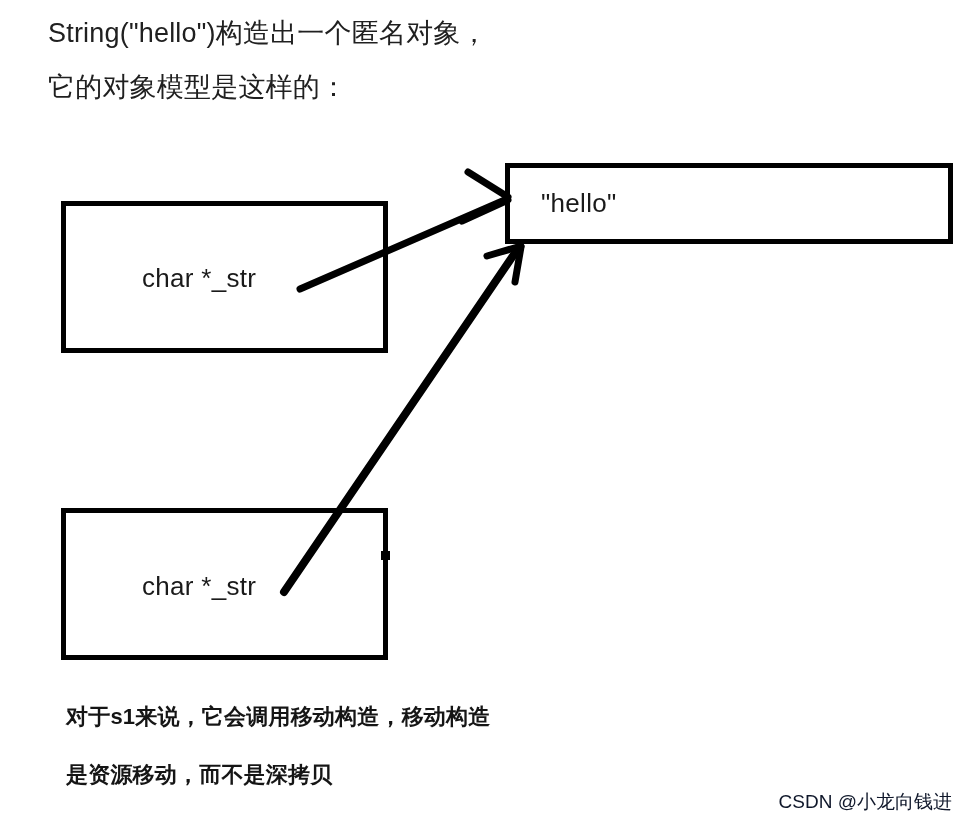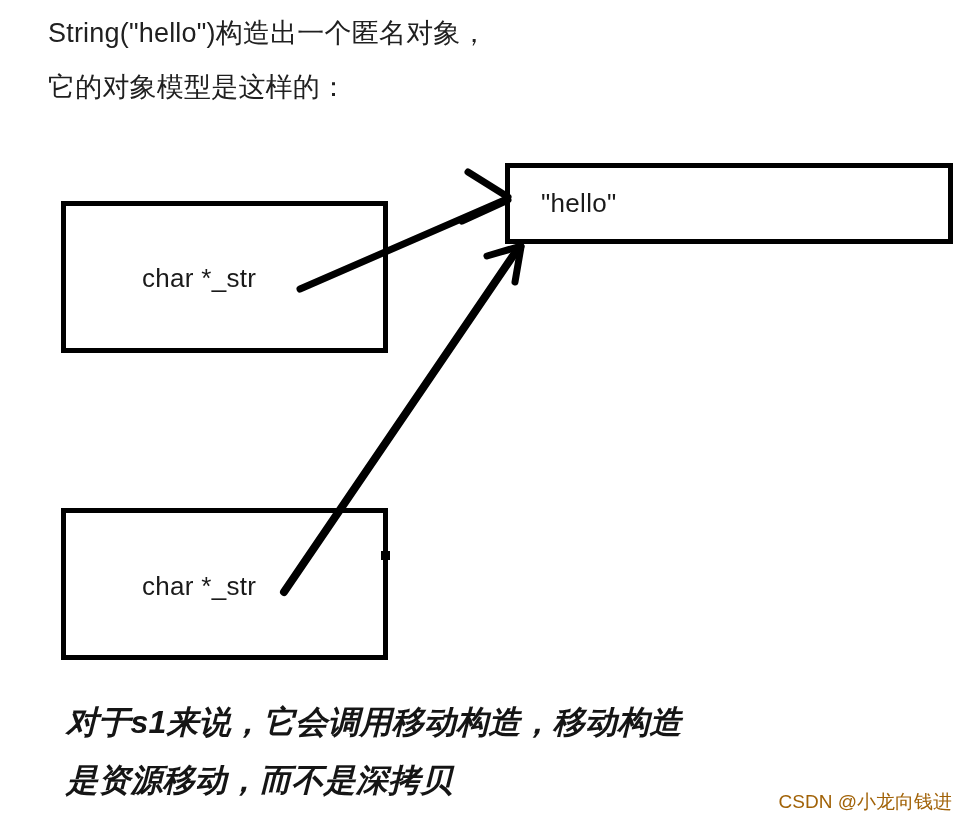--- a/index.html
+++ b/index.html
@@ -24,27 +24,26 @@
     line-height: 1;
     color: #202020;
     white-space: nowrap;
     letter-spacing: 0.2px;
   }
   #intro-line-1 { left: 48px; top: 20px; }
   #intro-line-2 { left: 48px; top: 74px; text-align: right; }
 
   .note-line {
     position: absolute;
-    font-size: 32px;
+    font-size: 22px;
     line-height: 1;
     color: #151515;
     white-space: nowrap;
     font-weight: 600;
     letter-spacing: 0.2px;
-    font-style: italic;
   }
   #note-line-1 { left: 66px; top: 706px; }
   #note-line-2 { left: 66px; top: 764px; }
 
   
   .obj-box {
     position: absolute;
     border: 5px solid #000000;
     background: #ffffff;
     box-sizing: border-box;
@@ -114,15 +113,15 @@
     <g>
       <line x1="284" y1="592" x2="519" y2="247" stroke="#000000" stroke-width="8" stroke-linecap="round"></line>
       <line x1="487" y1="256" x2="521" y2="246" stroke="#000000" stroke-width="7" stroke-linecap="round"></line>
       <line x1="515" y1="282" x2="521" y2="247" stroke="#000000" stroke-width="7" stroke-linecap="round"></line>
     </g>
   </svg>
 
   <div class="note-line" id="note-line-1">对于s1来说，它会调用移动构造，移动构造</div>
   <div class="note-line" id="note-line-2">是资源移动，而不是深拷贝</div>
 
-  <div id="watermark" style="position:absolute; right:10px; bottom:8px; font-size:19px; color:#a16207; white-space:nowrap;">CSDN @小龙向钱进</div>
+  <div id="watermark" style="position:absolute; right:10px; bottom:8px; font-size:19px; color:#0f172a; white-space:nowrap;">CSDN @小龙向钱进</div>
 
 </div>
 
 </body></html>

